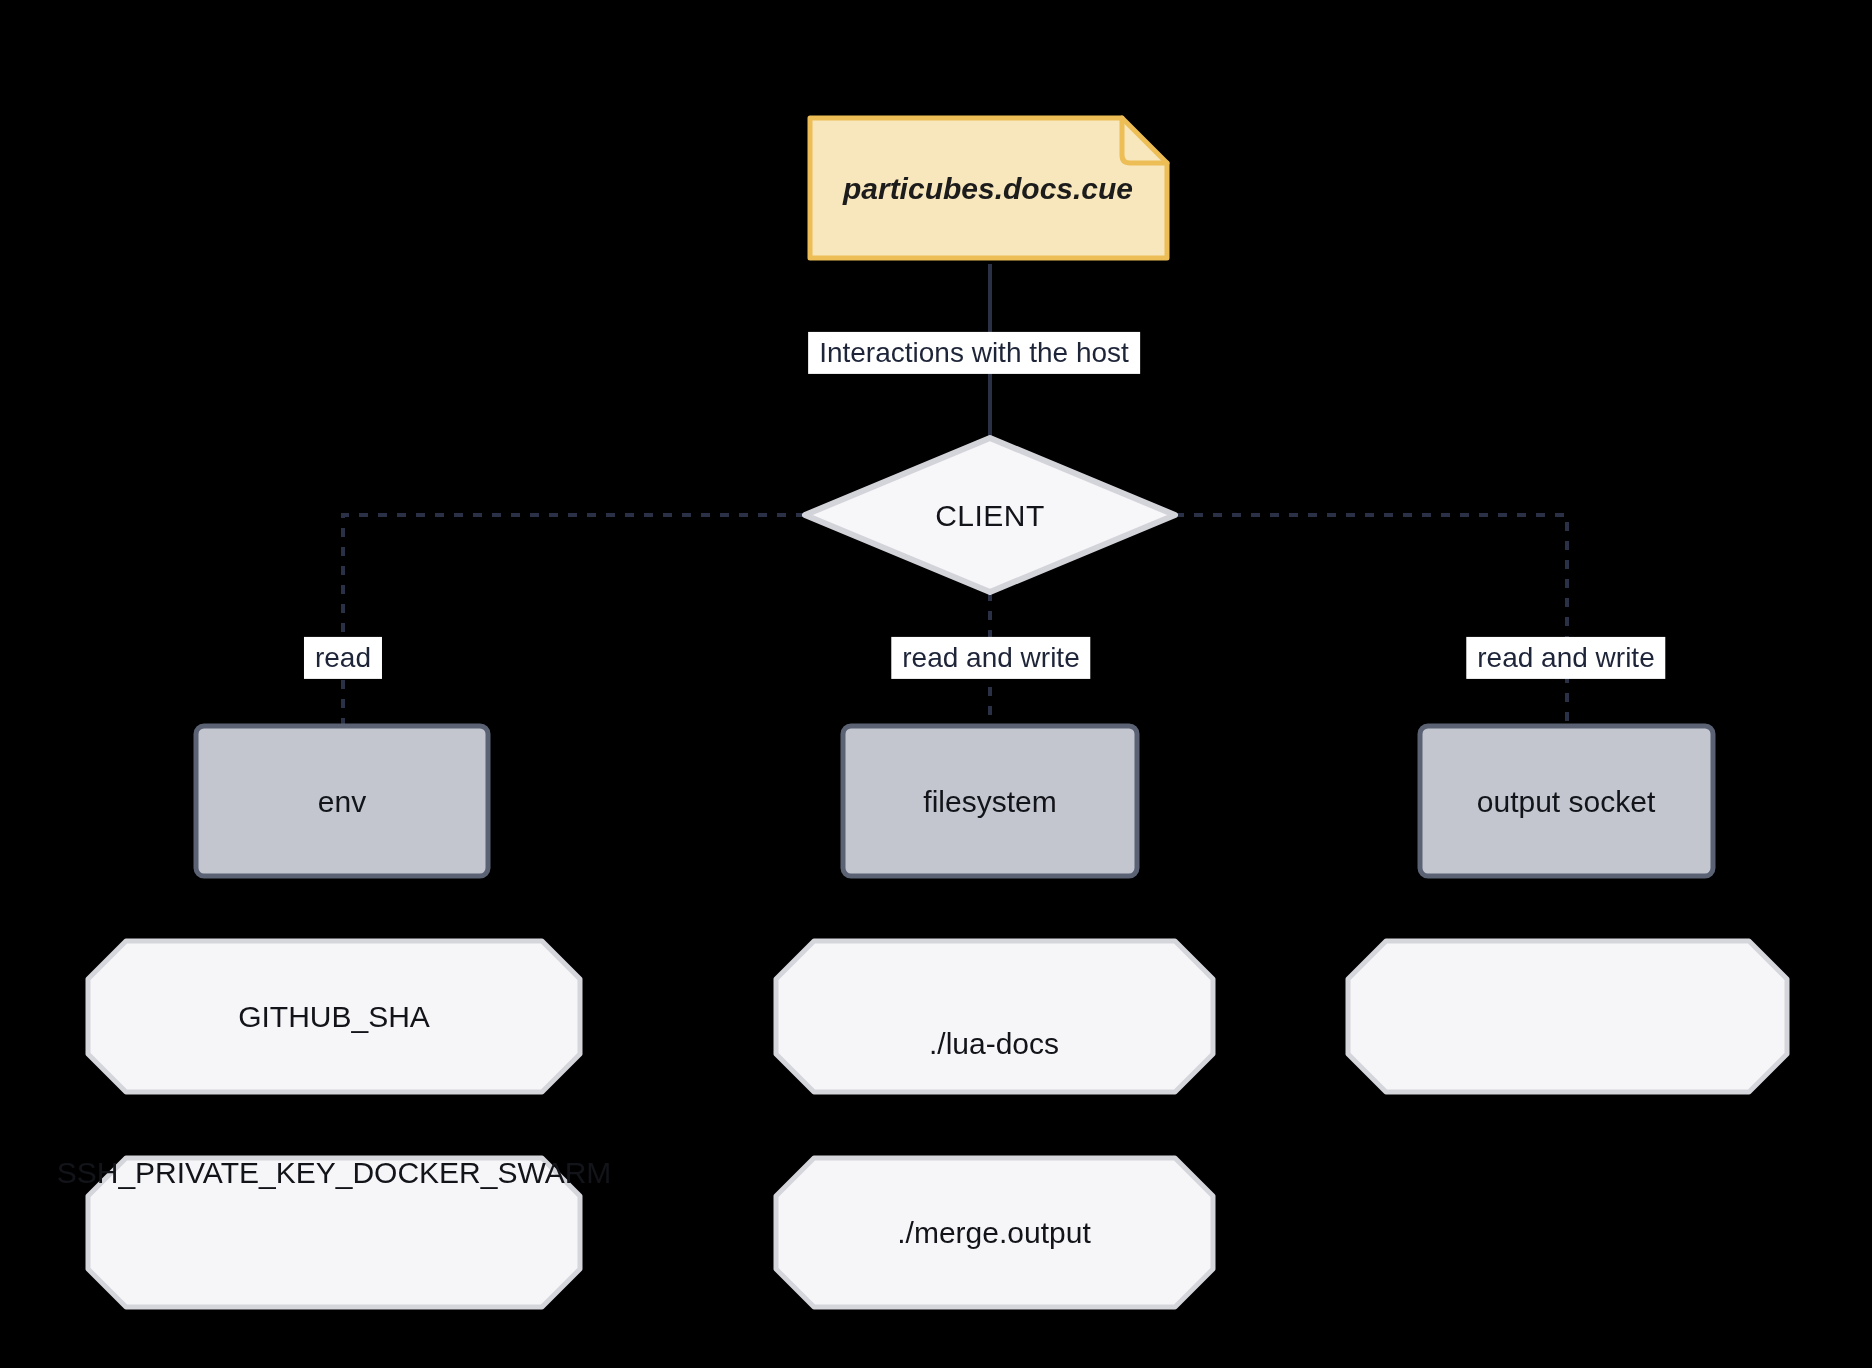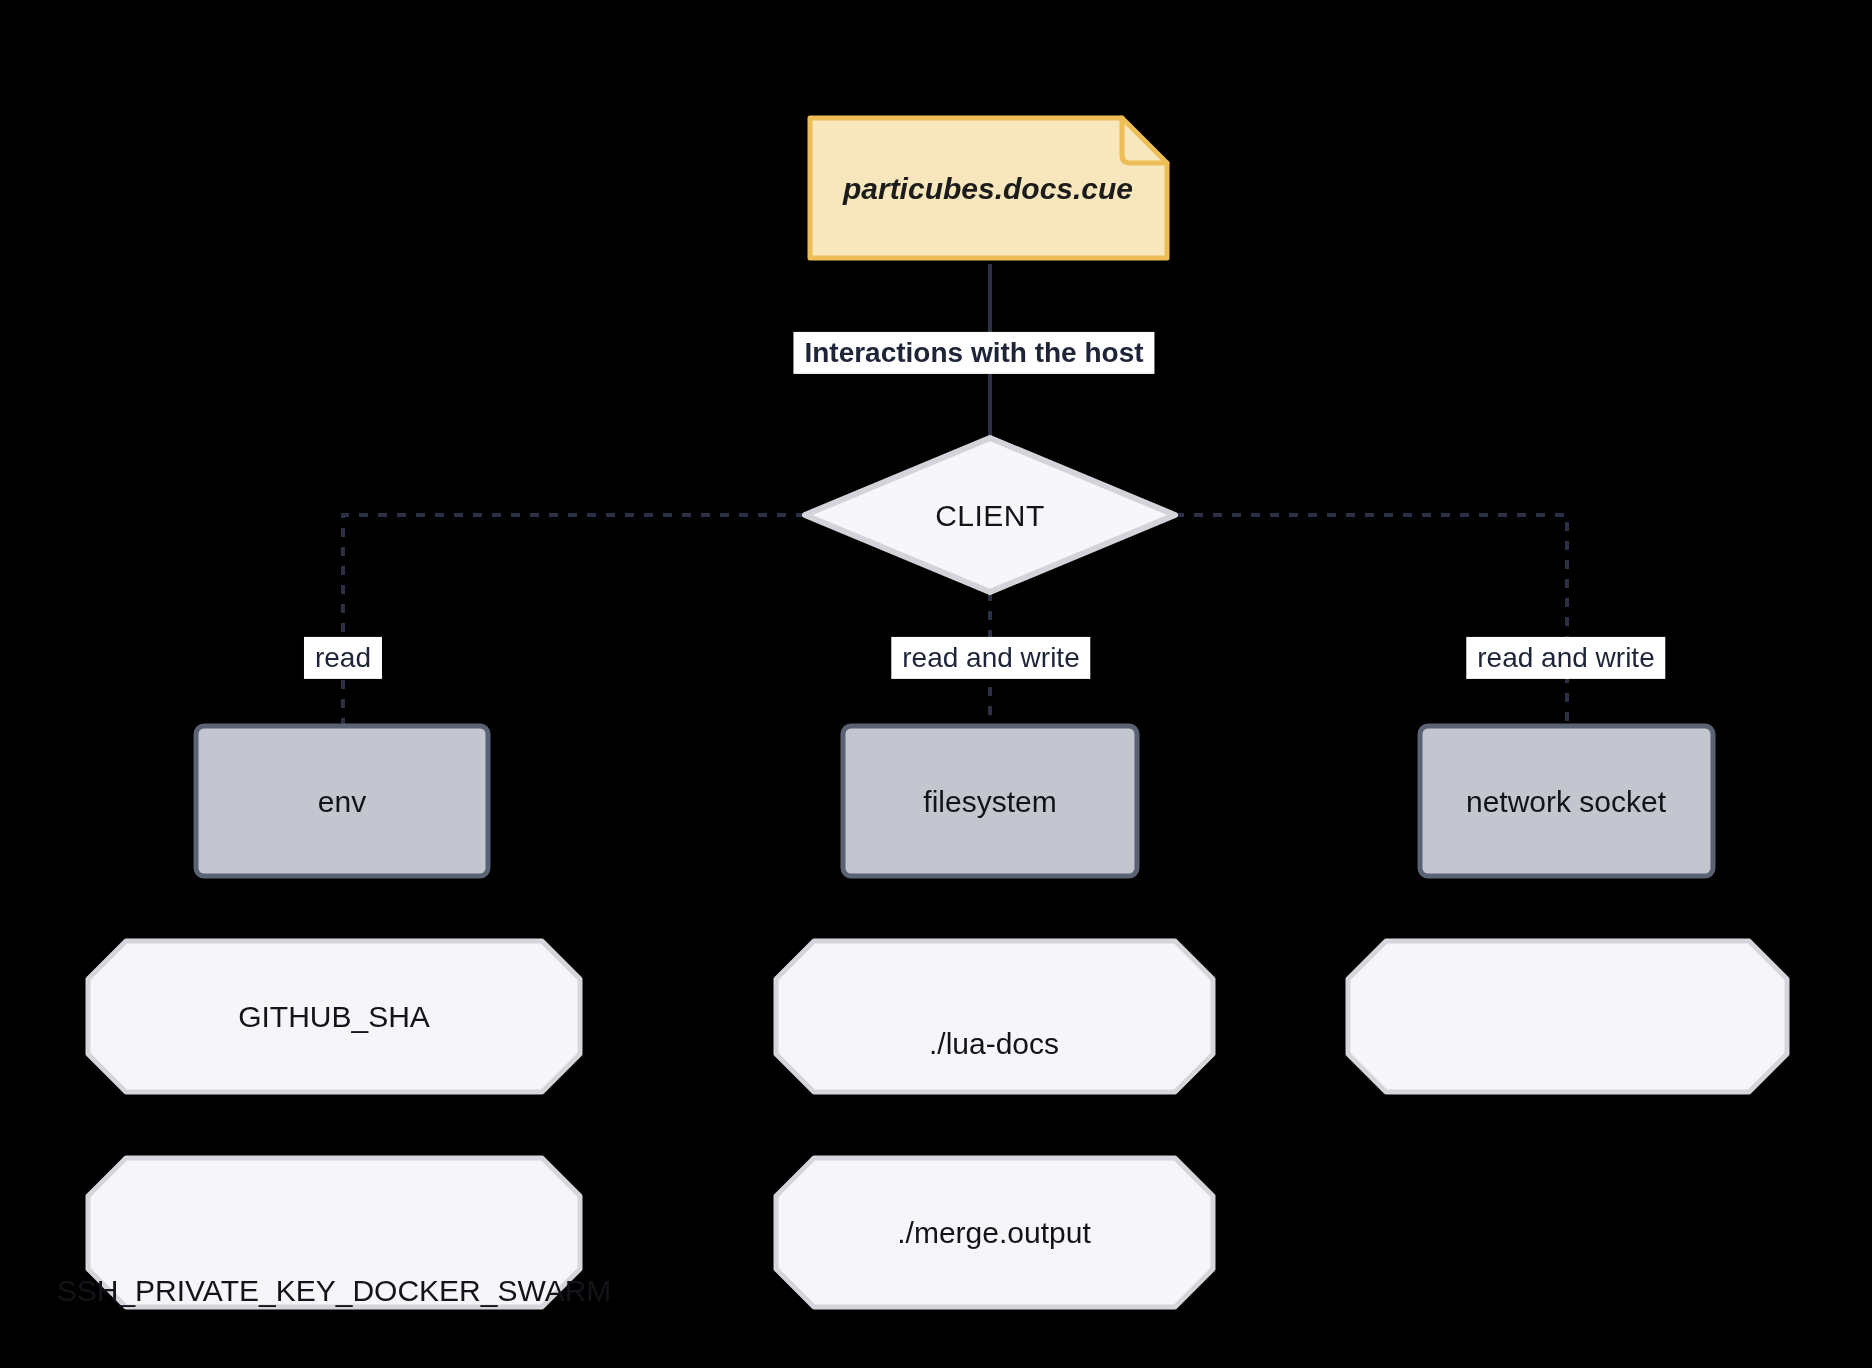--- a/index.html
+++ b/index.html
@@ -114,31 +114,31 @@
     <polygon class="octagon-shape" points="126,913 542,913 580,951 580,1026 542,1064 126,1064 88,1026 88,951"></polygon>
     <polygon class="octagon-shape" points="814,913 1175,913 1213,951 1213,1026 1175,1064 814,1064 776,1026 776,951"></polygon>
     <polygon class="octagon-shape" points="1386,913 1749,913 1787,951 1787,1026 1749,1064 1386,1064 1348,1026 1348,951"></polygon>
 
     <polygon class="octagon-shape" points="126,1130 542,1130 580,1168 580,1241 542,1279 126,1279 88,1241 88,1168"></polygon>
     <polygon class="octagon-shape" points="814,1130 1175,1130 1213,1168 1213,1241 1175,1279 814,1279 776,1241 776,1168"></polygon>
   </svg>
 
   <div class="txt note-label" style="left:988px; top:161px;">particubes.docs.cue</div>
 
-  <div class="txt edge-label" style="left:974px; top:325px;font-weight:bold;">Interactions with the host</div>
+  <div class="txt edge-label" style="left:974px; top:325px;">Interactions with the host</div>
 
   <div class="txt client-label" style="left:990px; top:488px;">CLIENT</div>
 
   <div class="txt edge-label" style="left:343px; top:630px;text-align:center;">read</div>
   <div class="txt edge-label" style="left:991px; top:630px;">read and write</div>
   <div class="txt edge-label" style="left:1566px; top:630px;">read and write</div>
 
   <div class="txt" style="left:342px; top:774px;">env</div>
   <div class="txt" style="left:990px; top:774px;">filesystem</div>
-  <div class="txt" style="left:1566px; top:774px;">network socket</div>
+  <div class="txt" style="left:1566px; top:774px;">output socket</div>
 
   <div class="txt" style="left:334px; top:989px;">GITHUB_SHA</div>
   <div class="txt" style="left:994px; top:1016px;">./lua-docs</div>
 
-  <div class="txt" style="left:334px; top:1263px;">SSH_PRIVATE_KEY_DOCKER_SWARM</div>
+  <div class="txt" style="left:334px; top:1145px;">SSH_PRIVATE_KEY_DOCKER_SWARM</div>
   <div class="txt" style="left:994px; top:1205px;">./merge.output</div>
 
 </div>
 
 </body></html>

